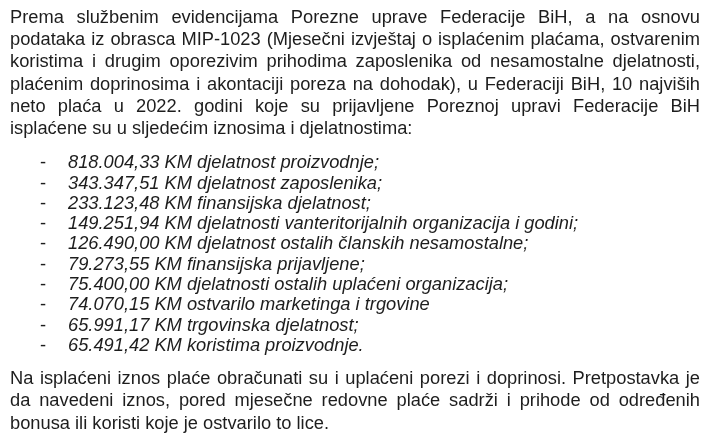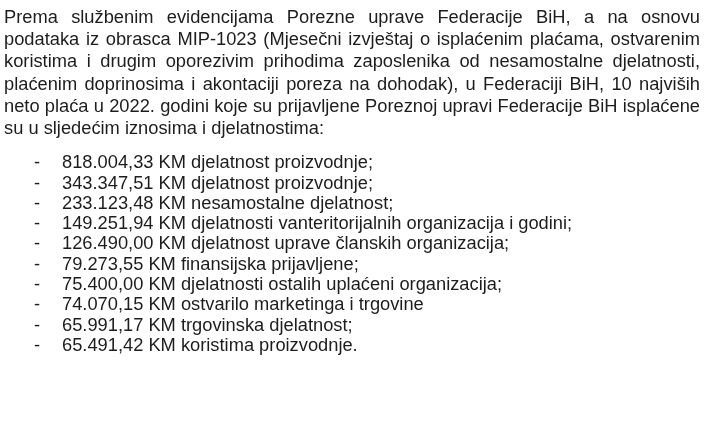--- a/index.html
+++ b/index.html
@@ -12,21 +12,21 @@
     height: 437px;
     overflow: hidden;
     font-family: "Liberation Sans", "DejaVu Sans", sans-serif;
     color: #1d1d1d;
     -webkit-font-smoothing: antialiased;
   }
   .page {
     box-sizing: border-box;
     width: 710px;
     height: 437px;
-    padding: 6px 10px 0 4px;
+    padding: 6px 10px 0 10px;
     font-size: 18.3px;
     font-weight: 400;
   }
   .para {
     margin: 0;
     text-align: justify;
     line-height: 22.2px;
     letter-spacing: 0;
   }
   .salary-list {
@@ -40,48 +40,49 @@
     line-height: 20.3px;
     padding-left: 30px;
   }
   .salary-list .dash {
     flex: 0 0 28px;
     width: 28px;
   }
   .salary-list .item-text {
     flex: 1 1 auto;
     white-space: nowrap;
+    font-style: italic;
   }
 </style>
 </head>
 <body style="color: rgb(29, 29, 29); background: rgb(255, 255, 255);">
 
 <div class="page">
   <p class="para">Prema službenim evidencijama Porezne uprave Federacije BiH, a na osnovu podataka iz obrasca MIP-1023 (Mjesečni izvještaj o isplaćenim plaćama, ostvarenim koristima i drugim oporezivim prihodima zaposlenika od nesamostalne djelatnosti, plaćenim doprinosima i akontaciji poreza na dohodak), u Federaciji BiH, 10 najviših neto plaća u 2022. godini koje su prijavljene Poreznoj upravi Federacije BiH isplaćene su u sljedećim iznosima i djelatnostima:</p>
 
   <ul class="salary-list">
       <li>
         <span class="dash">-</span>
         <span class="item-text">818.004,33 KM djelatnost proizvodnje;</span>
       </li>
       <li>
         <span class="dash">-</span>
-        <span class="item-text">343.347,51 KM djelatnost proizvodnje;</span>
+        <span class="item-text">343.347,51 KM djelatnost zaposlenika;</span>
       </li>
       <li>
         <span class="dash">-</span>
-        <span class="item-text">233.123,48 KM nesamostalne djelatnost;</span>
+        <span class="item-text">233.123,48 KM finansijska djelatnost;</span>
       </li>
       <li>
         <span class="dash">-</span>
         <span class="item-text">149.251,94 KM djelatnosti vanteritorijalnih organizacija i godini;</span>
       </li>
       <li>
         <span class="dash">-</span>
-        <span class="item-text">126.490,00 KM djelatnost uprave članskih organizacija;</span>
+        <span class="item-text">126.490,00 KM djelatnost ostalih članskih nesamostalne;</span>
       </li>
       <li>
         <span class="dash">-</span>
         <span class="item-text">79.273,55 KM finansijska prijavljene;</span>
       </li>
       <li>
         <span class="dash">-</span>
         <span class="item-text">75.400,00 KM djelatnosti ostalih uplaćeni organizacija;</span>
       </li>
       <li>
@@ -91,13 +92,14 @@
       <li>
         <span class="dash">-</span>
         <span class="item-text">65.991,17 KM trgovinska djelatnost;</span>
       </li>
       <li>
         <span class="dash">-</span>
         <span class="item-text">65.491,42 KM koristima proizvodnje.</span>
       </li>
     </ul>
 
+  <p class="para">Na isplaćeni iznos plaće obračunati su i uplaćeni porezi i doprinosi. Pretpostavka je da navedeni iznos, pored mjesečne redovne plaće sadrži i prihode od određenih bonusa ili koristi koje je ostvarilo to lice.</p>
 </div>
 
 </body></html>

